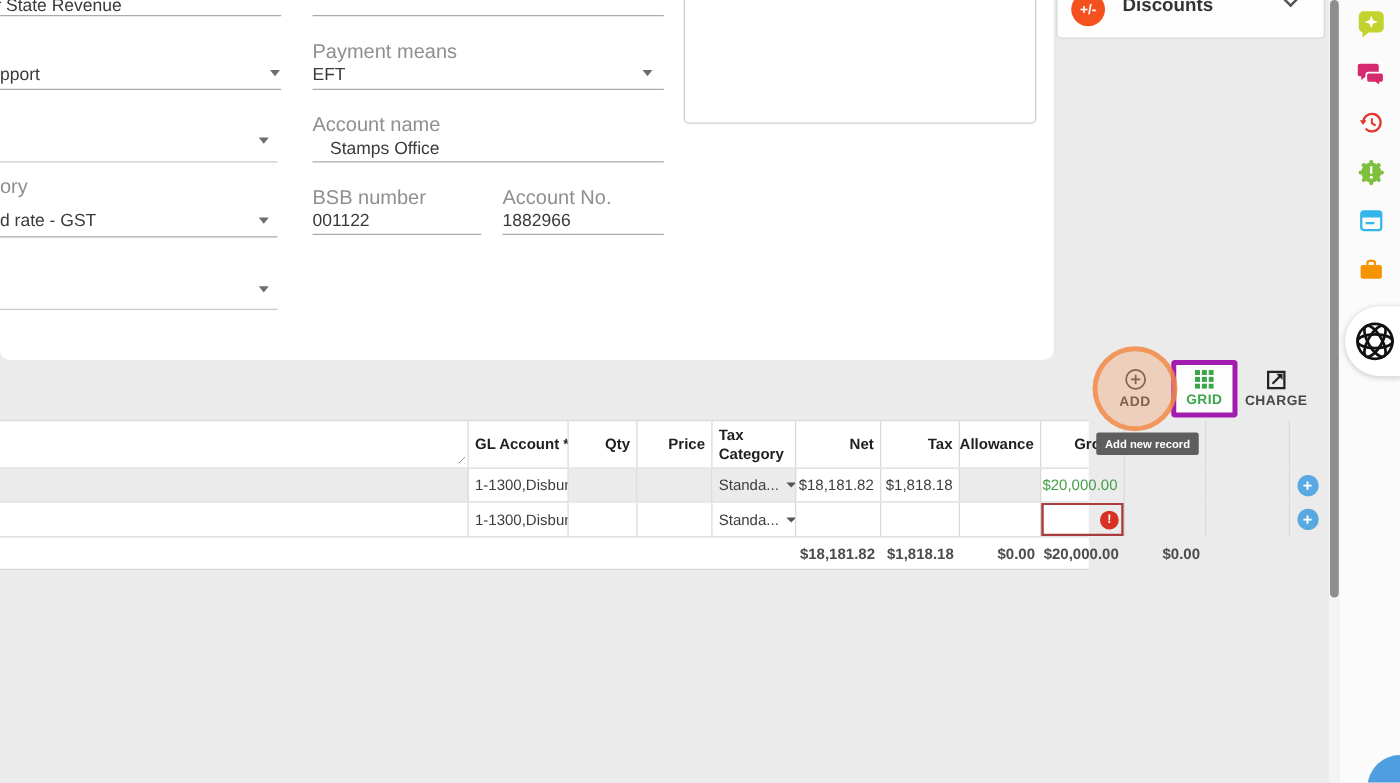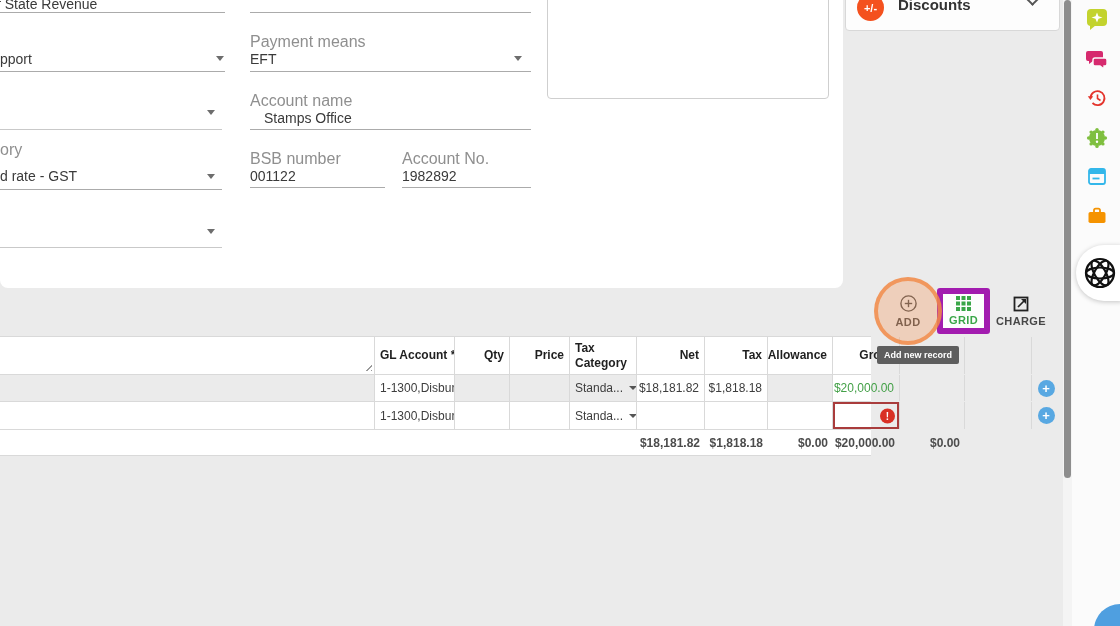--- a/index.html
+++ b/index.html
@@ -31,21 +31,21 @@
     background:#f4511e; color:#fff; font-size:11px; font-weight:bold;
     display:flex; align-items:center; justify-content:center; }
   .disc-title { position:absolute; left:52px; top:7px; font-size:15px; font-weight:bold; color:#333; }
   .disc-chev { position:absolute; right:22px; top:6px; width:9px; height:9px;
     border-right:2px solid #555; border-bottom:2px solid #555; transform:rotate(45deg); }
 
   
   .tbtn { position:absolute; top:288px; height:46px; display:flex; flex-direction:column;
     align-items:center; justify-content:center; gap:3px; font-size:11px; font-weight:bold;
     letter-spacing:.4px; color:#474747; }
-  .grid-box { left:937px; width:53px; background:#fdfdfd; border:6px solid #a21caf; border-radius:3px; color:#3aa648; }
+  .grid-box { left:937px; width:53px; background:#fdfdfd; border:4px solid #a21caf; border-radius:3px; color:#3aa648; }
   .hl-circle { left:874px; top:277px; width:68px; height:68px; border-radius:50%;
     background:rgba(247,153,92,.33); border:4px solid rgba(241,136,69,.8); z-index:4; pointer-events:none; }
   .tooltip { left:877px; top:346px; background:#5e5e5e; color:#fff; font-size:9px; font-weight:bold;
     padding:4px 7px; border-radius:2px; z-index:6; white-space:nowrap; }
 
   
   .tbl { left:0; top:336px; width:871px; background:#fff; border-top:1px solid #d9d9d9; z-index:1; }
   .trow { display:grid; grid-template-columns:375px 80px 55px 60px 67px 68px 63px 65px 67px 65px 67px 28px;
     border-bottom:1px solid #d9d9d9; }
   .cell { border-right:1px solid #d9d9d9; padding:0 5px; font-size:12px; display:flex;
@@ -118,21 +118,21 @@
 
   <div class="lbl" style="left:250px;top:92px;">Account name</div>
   <div class="val" style="left:264px;top:110px;text-align:right;">Stamps Office</div>
   <div class="u" style="left:250px;top:129px;width:281px;"></div>
 
   <div class="lbl" style="left:250px;top:150px;">BSB number</div>
   <div class="val" style="left:250px;top:168px;">001122</div>
   <div class="u" style="left:250px;top:187px;width:135px;"></div>
 
   <div class="lbl" style="left:402px;top:150px;">Account No.</div>
-  <div class="val" style="left:402px;top:168px;">1982892</div>
+  <div class="val" style="left:402px;top:168px;">1882966</div>
   <div class="u" style="left:402px;top:187px;width:129px;"></div>
 
   <div class="notes-box"></div>
 </div>
 
 <div class="abs disc-head">
   <div class="disc-circle">+/-</div>
   <div class="disc-title">Discounts</div>
   <div class="disc-chev"></div>
 </div>

